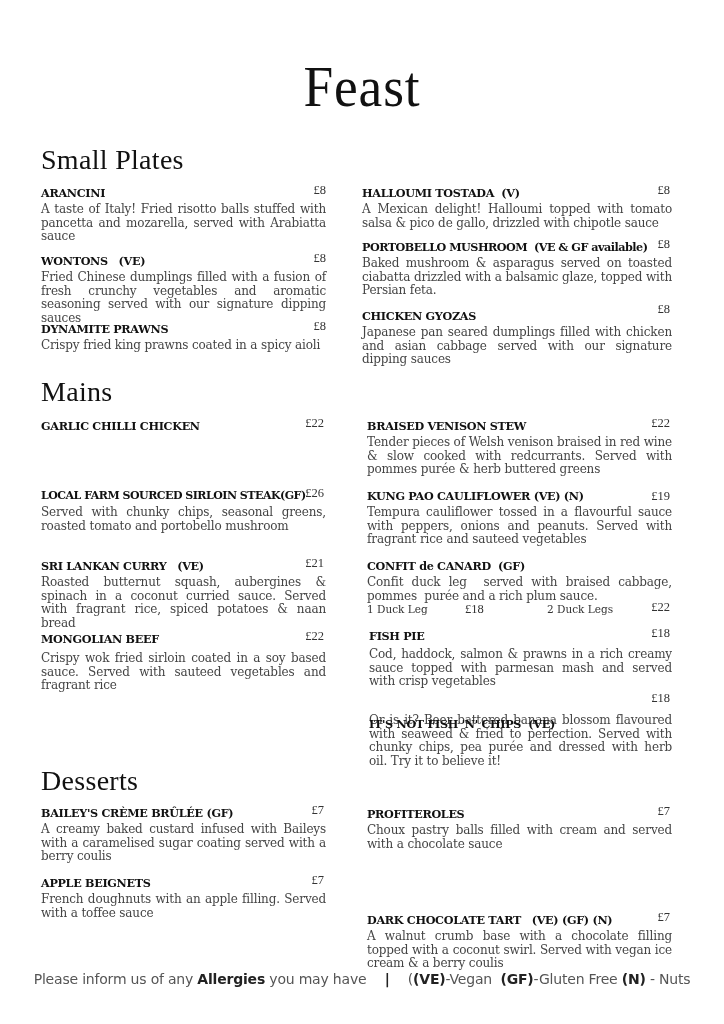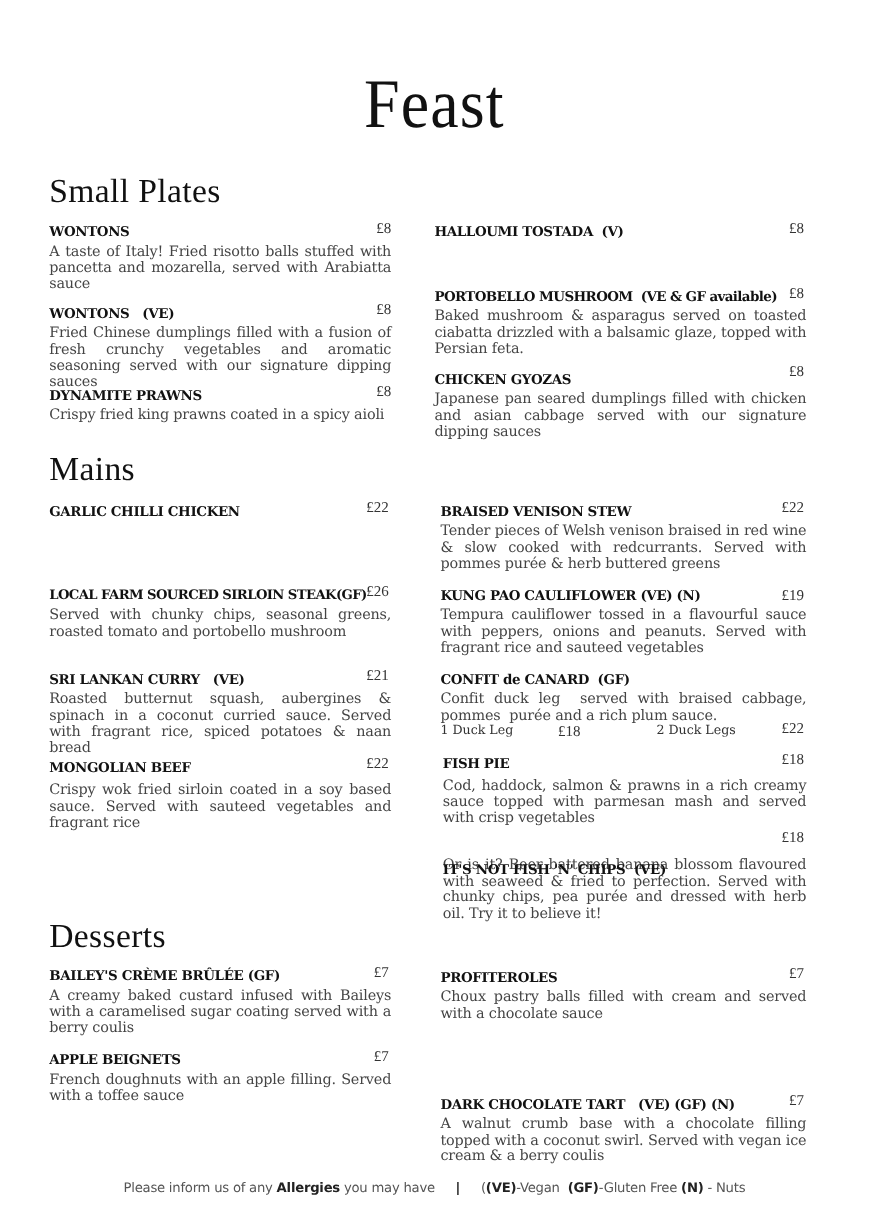--- a/index.html
+++ b/index.html
@@ -41,36 +41,36 @@
     .addon .addon-label { font-style: italic; position: absolute; left: 0; top: 0; }
     .addon .addon-price { font-family: "Liberation Serif", serif; font-size: 12.5px; position: absolute; right: 0; top: -1px; }
     .option-row {
       position: relative; height: 14px; font-size: 10.5px; color: #333;
       font-family: "DejaVu Serif", serif;
     }
     .option-row span { position: absolute; top: 0; }
     .option-row .p { font-family: "Liberation Serif", serif; font-size: 12.5px; top: -1px; }
     .footer {
       position: absolute; top: 971px; left: 0; width: 724px; text-align: center;
-      font-family: "DejaVu Sans", sans-serif; font-size: 11px; color: #555;
-      white-space: nowrap; letter-spacing: -0.2px; margin-top: 12px;
+      font-family: "DejaVu Sans", sans-serif; font-size: 14px; color: #555;
+      white-space: nowrap; letter-spacing: -0.2px;
     }
     .footer b { color: #222; }
     .footer .sep { margin: 0 14px; color: #222; font-weight: bold; }
   </style>
 </head>
 <body>
 
 <div class="brand">Feast</div>
 
 <div class="section-title" style="top:146px;">Small Plates</div>
 
 <div class="item" style="left:41px; top:186px; width:285px;">
   <div class="item-head">
-    <span class="item-name">WONTONS</span>
+    <span class="item-name">ARANCINI</span>
     <span class="item-price">£8</span>
   </div>
   <div class="item-desc">A taste of Italy! Fried risotto balls stuffed with pancetta and mozarella, served with Arabiatta sauce</div>
 </div>
 
 <div class="item" style="left:41px; top:254px; width:285px;">
   <div class="item-head">
     <span class="item-name" style="white-space:pre;">WONTONS   (VE)</span>
     <span class="item-price">£8</span>
   </div>
@@ -83,20 +83,21 @@
     <span class="item-price">£8</span>
   </div>
   <div class="item-desc">Crispy fried king prawns coated in a spicy aioli</div>
 </div>
 
 <div class="item" style="left:362px; top:186px; width:310px;">
   <div class="item-head">
     <span class="item-name" style="white-space:pre;">HALLOUMI TOSTADA  (V)</span>
     <span class="item-price" style="right:2px;">£8</span>
   </div>
+  <div class="item-desc">A Mexican delight! Halloumi topped with tomato salsa &amp; pico de gallo, drizzled with chipotle sauce</div>
 </div>
 
 <div class="item" style="left:362px; top:240px; width:310px;">
   <div class="item-head">
     <span class="item-name" style="white-space:pre; letter-spacing:-0.5px;">PORTOBELLO MUSHROOM  (VE &amp; GF available)</span>
     <span class="item-price" style="right:2px;">£8</span>
   </div>
   <div class="item-desc">Baked mushroom &amp; asparagus served on toasted ciabatta drizzled with a balsamic glaze, topped with Persian feta.</div>
 </div>
 

